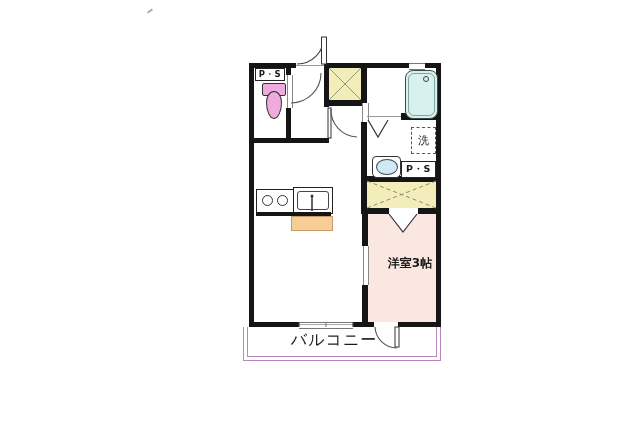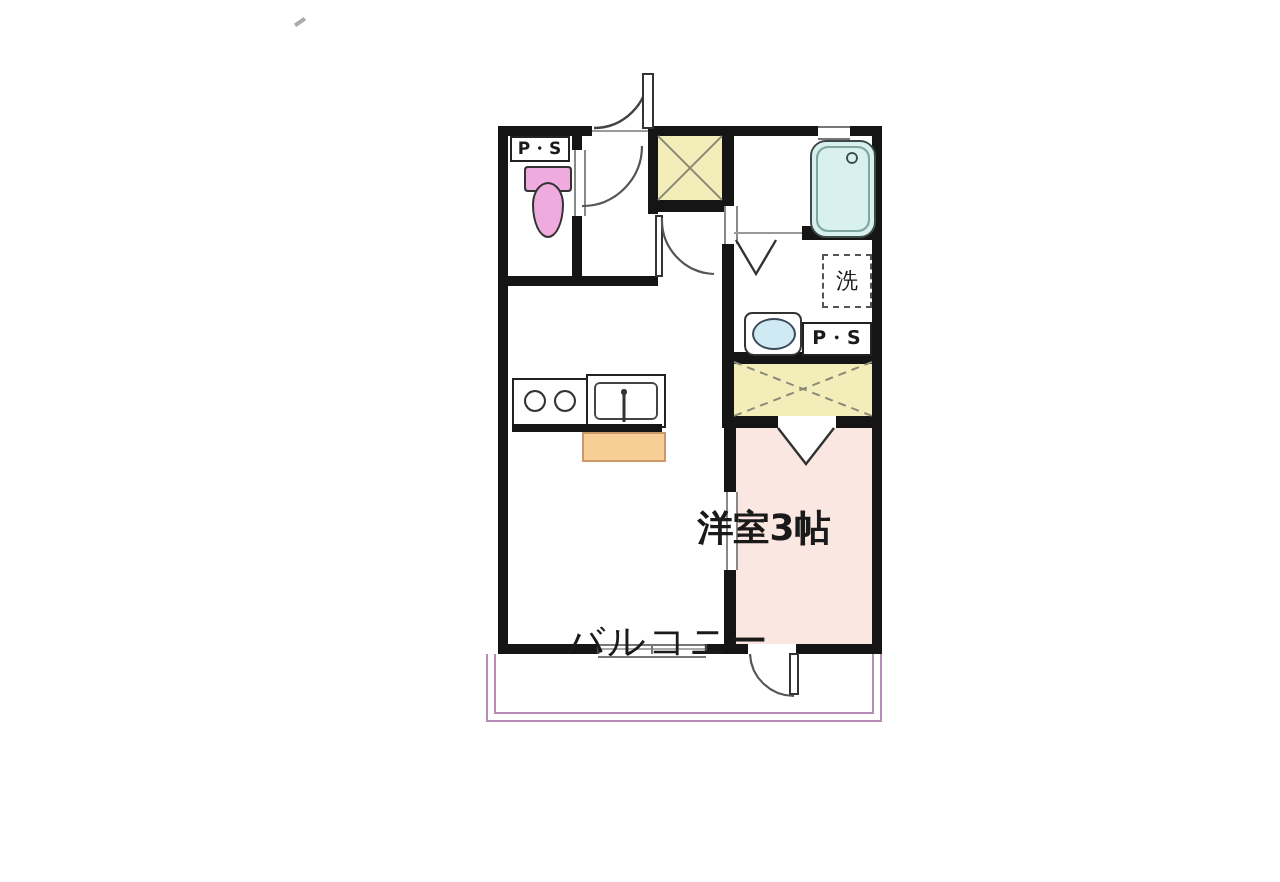--- a/index.html
+++ b/index.html
@@ -115,16 +115,16 @@
     <line x1="415" y1="181" x2="346" y2="208" stroke="#8a8a78" stroke-width="1" stroke-dasharray="4,3"></line>
 
     <line x1="291" y1="196" x2="291" y2="211" stroke="#333" stroke-width="1.5"></line>
     <circle cx="291" cy="196" r="1.5" fill="#333"></circle>
 
     <line x1="278" y1="322" x2="278" y2="327" stroke="#444" stroke-width="1.2"></line>
     <line x1="305" y1="322" x2="305" y2="327" stroke="#777" stroke-width="1"></line>
     <line x1="332" y1="322" x2="332" y2="327" stroke="#444" stroke-width="1.2"></line>
   </svg>
 
-  <div class="lbl" style="left:328px;top:254px;width:66px;height:19px;font-size:18px;font-weight:600;">洋室3帖</div>
-  <div class="lbl" style="left:268px;top:312px;width:90px;height:18px;font-size:19px;font-weight:500;letter-spacing:1px;">バルコニー</div>
+  <div class="lbl" style="left:356px;top:254px;width:66px;height:19px;font-size:12px;font-weight:600;">洋室3帖</div>
+  <div class="lbl" style="left:268px;top:331px;width:90px;height:18px;font-size:16px;font-weight:500;letter-spacing:1px;">バルコニー</div>
 
 </div>
 
 </body></html>

